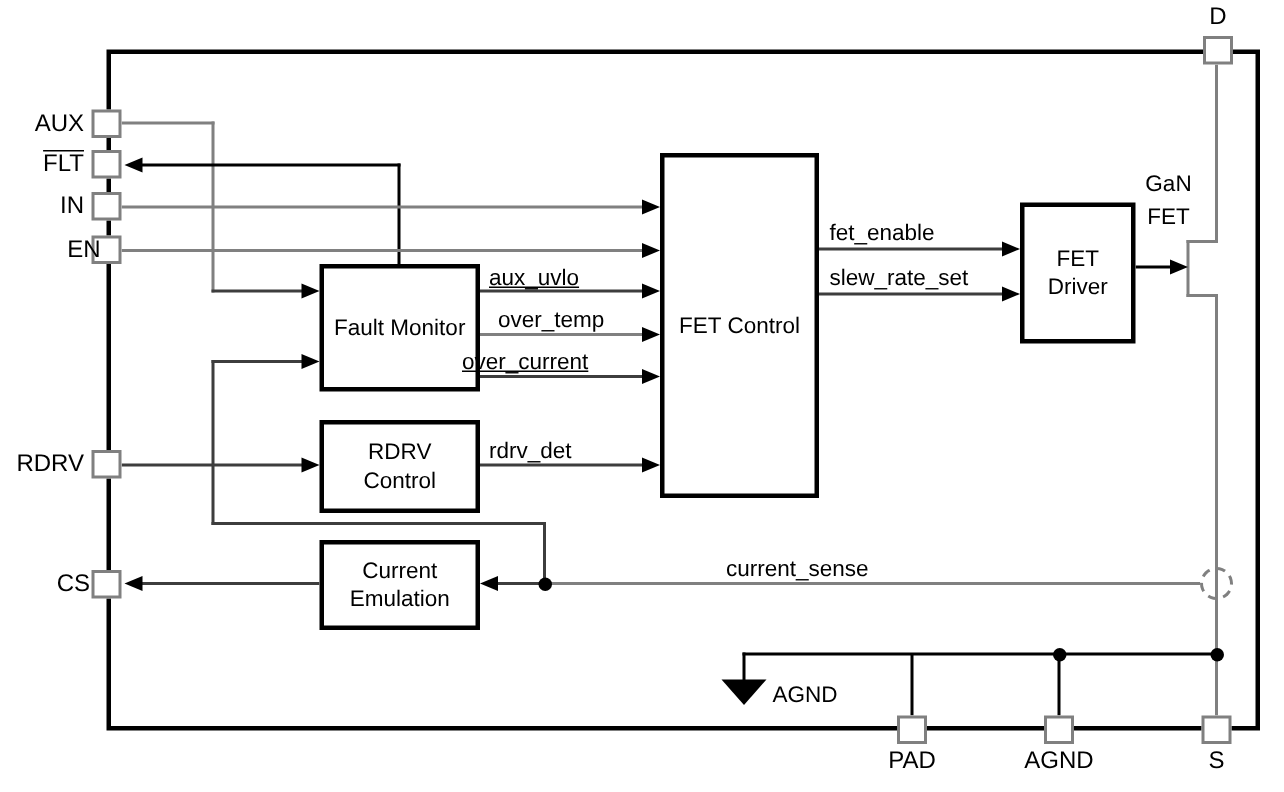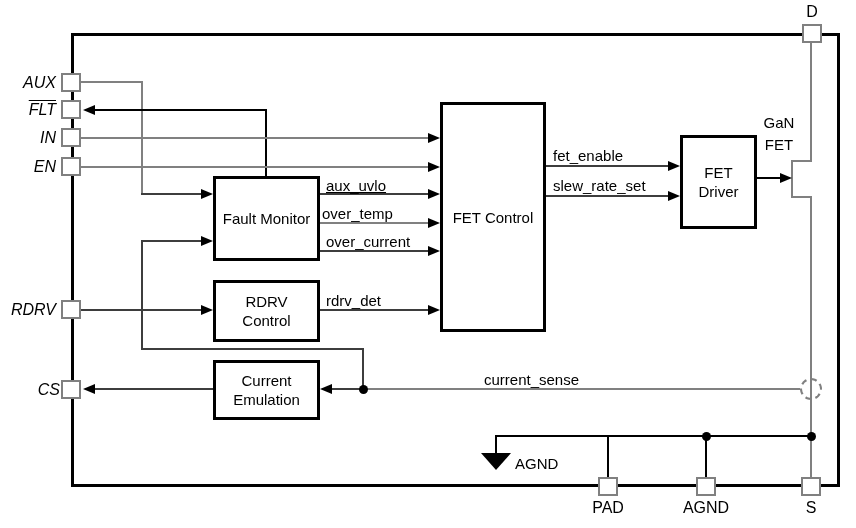--- a/index.html
+++ b/index.html
@@ -17,21 +17,21 @@
   .bk{background:#000;}
   .ar{position:absolute;width:0;height:0;border-top:5px solid transparent;
       border-bottom:5px solid transparent;border-left:12px solid #000;z-index:5;}
   .al{position:absolute;width:0;height:0;border-top:5px solid transparent;
       border-bottom:5px solid transparent;border-right:12px solid #000;z-index:5;}
   .dot{position:absolute;width:9px;height:9px;border-radius:50%;background:#000;z-index:5;}
   .circ{position:absolute;width:22px;height:22px;border:2px dashed #808080;border-radius:50%;
         box-sizing:border-box;background:transparent;z-index:3;}
   .lbl{position:absolute;font-size:15px;line-height:15px;white-space:nowrap;z-index:7;}
   .plbl{position:absolute;font-size:16px;line-height:17px;width:52px;text-align:right;
-        white-space:nowrap;z-index:7;font-style:italic;}
+        white-space:nowrap;z-index:7;}
   .blbl{position:absolute;font-size:16px;line-height:17px;text-align:center;z-index:7;}
   .ovl{text-decoration:overline;}
   .gtri{position:absolute;width:0;height:0;border-left:15px solid transparent;
         border-right:15px solid transparent;border-top:17px solid #000;z-index:5;}
   .ann{position:absolute;font-size:15px;line-height:22px;text-align:center;z-index:7;}
 </style>
 </head>
 <body>
 
 <div id="stage">
@@ -131,34 +131,34 @@
   <div class="pin" style="left:598px;top:477px;"></div>
   <div class="pin" style="left:696px;top:477px;"></div>
   <div class="pin" style="left:801px;top:477px;"></div>
 
   <div class="plbl" style="left:4px;top:74px;">
     <span>AUX</span></div>
   <div class="plbl" style="left:4px;top:101px;">
     <span class="ovl">FLT</span></div>
   <div class="plbl" style="left:4px;top:129px;">
     <span>IN</span></div>
-  <div class="plbl" style="left:4px;top:158px;">
+  <div class="plbl" style="left:15px;top:158px;">
     <span>EN</span></div>
   <div class="plbl" style="left:4px;top:301px;">
     <span>RDRV</span></div>
   <div class="plbl" style="left:8px;top:381px;">
     <span>CS</span></div>
   <div class="blbl" style="left:802px;top:3px;width:20px;">D</div>
   <div class="blbl" style="left:583px;top:499px;width:50px;">PAD</div>
   <div class="blbl" style="left:681px;top:499px;width:50px;">AGND</div>
   <div class="blbl" style="left:786px;top:499px;width:50px;">S</div>
 
   <div class="lbl" style="left:326px;top:178px;text-decoration:underline;">aux_uvlo</div>
-  <div class="lbl" style="left:322px;top:206px;">over_temp</div>
-  <div class="lbl" style="left:326px;top:234px;">over_current</div>
+  <div class="lbl" style="left:332px;top:206px;">over_temp</div>
+  <div class="lbl" style="left:308px;top:234px;text-decoration:underline;">over_current</div>
   <div class="lbl" style="left:326px;top:293px;">rdrv_det</div>
   <div class="lbl" style="left:553px;top:148px;">fet_enable</div>
   <div class="lbl" style="left:553px;top:178px;">slew_rate_set</div>
   <div class="lbl" style="left:484px;top:372px;">current_sense</div>
 
   <div class="ann" style="left:757px;top:112px;width:44px;">
     <div>GaN</div>
     <div>FET</div>
   </div>
   <div class="lbl" style="left:515px;top:456px;">AGND</div>

